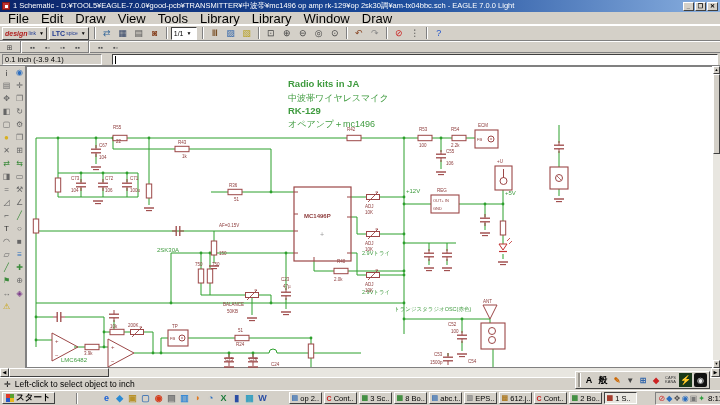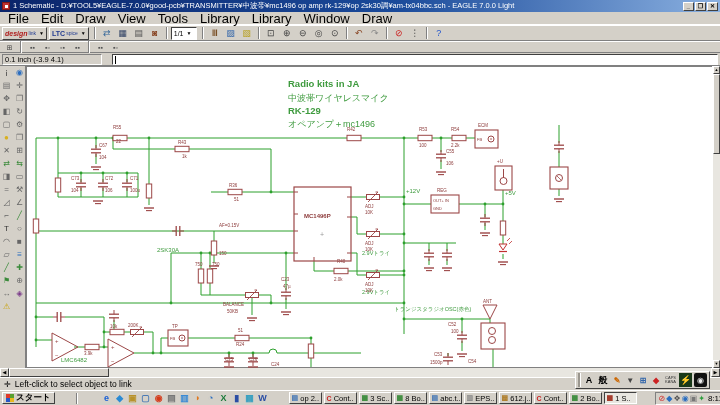--- a/index.html
+++ b/index.html
@@ -589,21 +589,21 @@
 
   <div class="hscroll">
     <div class="hsarrow">◀</div>
     <div class="hthumb"></div>
     <div class="htrack"></div>
     <div class="hsarrow">▶</div>
   </div>
 
   <div class="statusbar">
     <span class="statusmark">✛</span>
-    <span>Left-click to select object to link</span>
+    <span>Left-click to select object to inch</span>
   </div>
 
   <div class="taskbar">
     <div class="startbtn">
       <span class="winlogo">
           <i></i>
           <i></i>
           <i></i>
           <i></i>
         </span>

